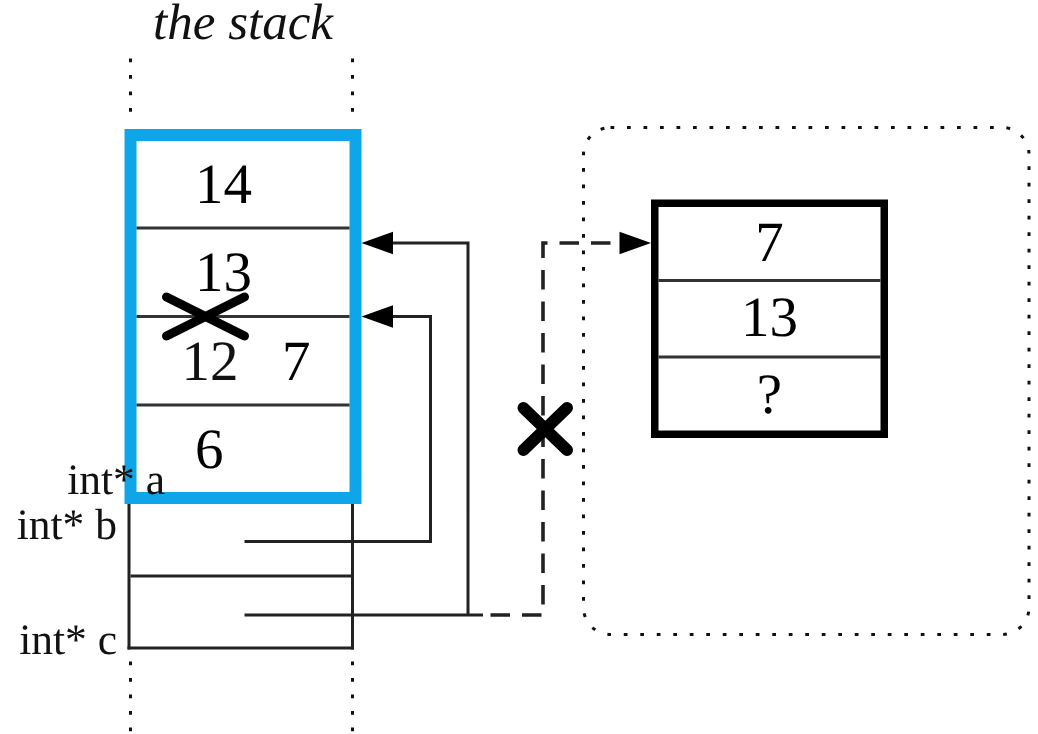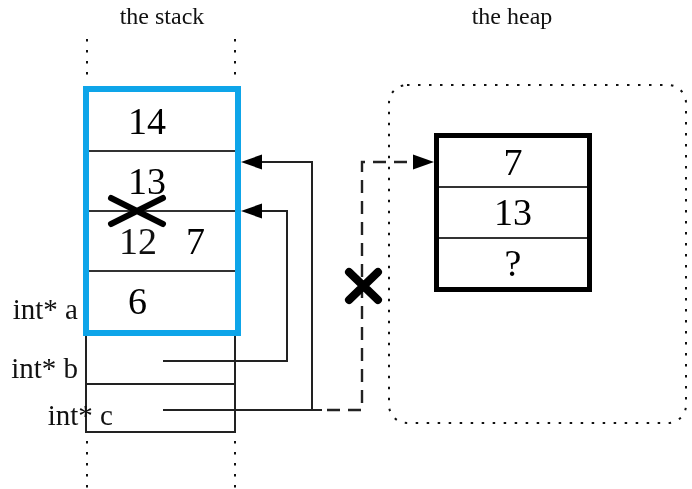--- a/index.html
+++ b/index.html
@@ -8,34 +8,35 @@
     width: 692px;
     height: 489px;
     background: #ffffff;
     font-family: "Liberation Serif", "DejaVu Serif", serif;
     color: #000;
     overflow: hidden;
   }
   .title {
     position: absolute;
     top: 0;
-    font-size: 24px;
+    font-size: 34px;
     line-height: 32px;
     text-align: center;
     color: #111;
+    font-style: italic;
   }
   .title-stack { left: 83px;  width: 158px; }
   .title-heap  { left: 362px; width: 300px; }
 
   
   .stack-box {
     position: absolute;
     left: 83px; top: 86px;
     width: 158px; height: 250px;
-    border: 6px solid #0ea5e9;
+    border: 8px solid #0ea5e9;
     box-sizing: border-box;
     display: flex;
     flex-direction: column;
     background: #fff;
   }
   .stack-box .cell {
     flex: 1 1 0;
     display: flex;
     align-items: center;
     font-size: 38px;
@@ -64,23 +65,23 @@
 
   .ptr-label {
     position: absolute;
     left: 0; width: 78px;
     text-align: right;
     font-size: 29px;
     line-height: 30px;
     color: #111;
     white-space: pre;
   }
-  .label-a { top: 294px; }
-  .label-b { top: 353px; }
-  .label-c { top: 400px; margin-left: 35px; }
+  .label-a { top: 305px; padding-left: 32px; }
+  .label-b { top: 335px; }
+  .label-c { top: 412px; }
 
   
   .heap-box {
     position: absolute;
     left: 434px; top: 133px;
     width: 158px; height: 159px;
     border: 5px solid #000;
     box-sizing: border-box;
     display: flex;
     flex-direction: column;
@@ -109,21 +110,20 @@
   .head { fill: #000; stroke: none; }
   .xmark-big   { stroke: #000; stroke-width: 8; stroke-linecap: round; fill: none; }
   .xmark-small { stroke: #000; stroke-width: 6; stroke-linecap: round; fill: none; }
 </style>
 </head>
 <body>
 
 <div class="canvas">
 
   <div class="title title-stack">the stack</div>
-  <div class="title title-heap">the heap</div>
 
   <div class="stack-box">
     <div class="cell">
       <span class="num">14</span>
     </div>
     <div class="cell">
       <span class="num">13</span>
     </div>
     <div class="cell">
       <span class="old">12</span>

